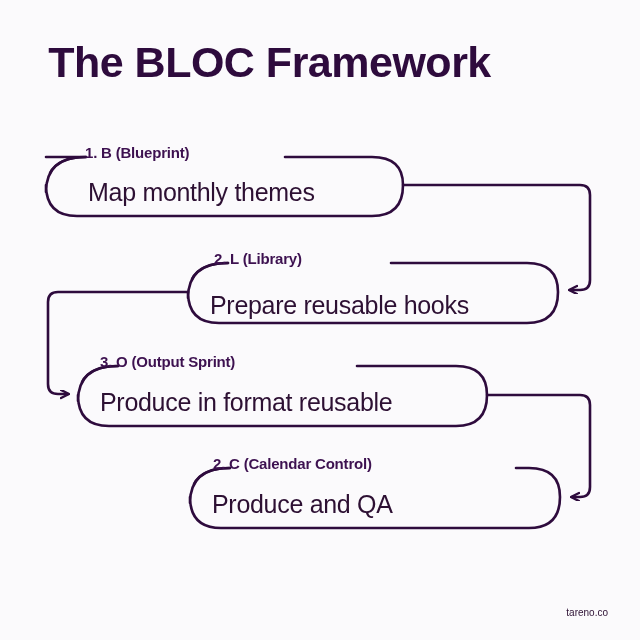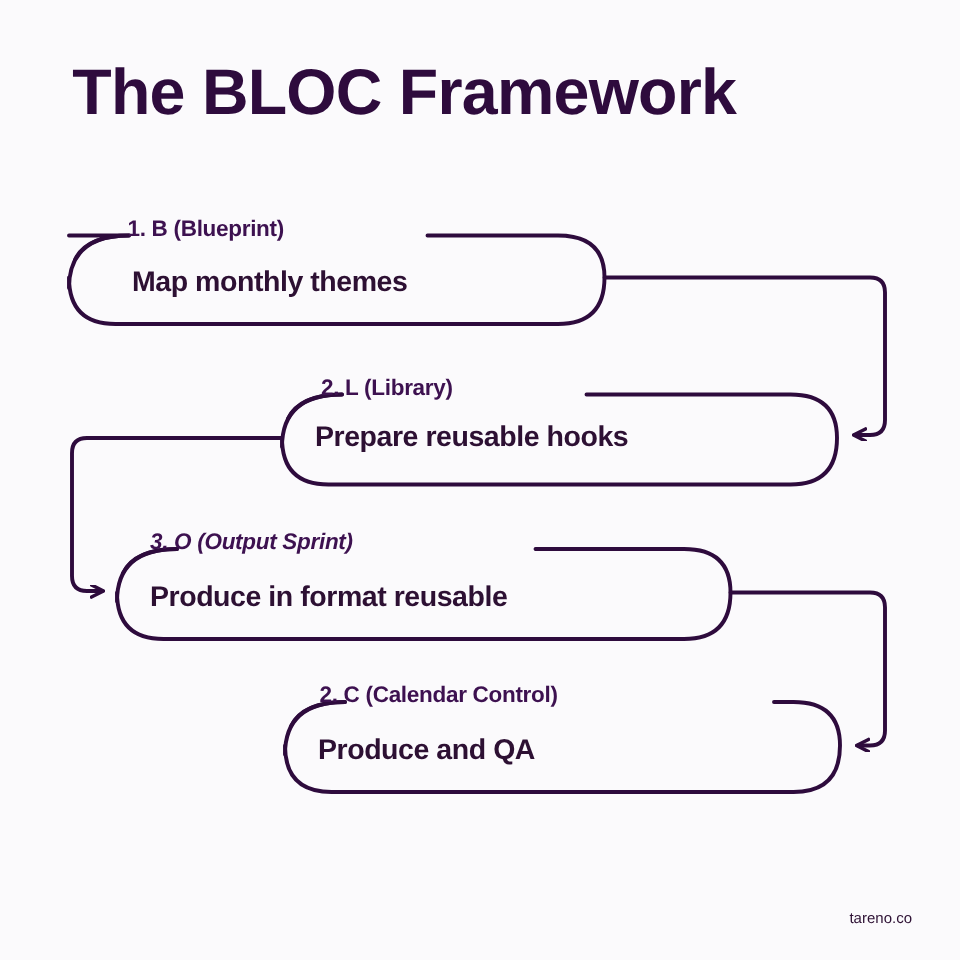--- a/index.html
+++ b/index.html
@@ -34,22 +34,22 @@
   .box-label {
     position: absolute;
     font-size: 15px;
     font-weight: bold;
     color: #3d1150;
     white-space: nowrap;
     letter-spacing: -0.2px;
   }
   .box-text {
     position: absolute;
-    font-size: 19px;
-    font-weight: bold;
+    font-size: 25px;
+    font-weight: normal;
     color: #2d1033;
     white-space: nowrap;
     letter-spacing: -0.3px;
   }
   .footer {
     position: absolute;
     right: 32px;
     bottom: 22px;
     font-size: 10px;
     color: #2d1033;
@@ -97,21 +97,21 @@
 
   <path d="M 487,395 L 580,395 Q 590,395 590,405 L 590,487 Q 590,497 580,497 L 572,497" fill="none" stroke="#2e0b3d" stroke-width="2.6" stroke-linecap="round" stroke-linejoin="round" marker-end="url(#arrowhead)"></path>
 </svg>
 
 <div class="title">The BLOC Framework</div>
 
 <div class="box-label" style="left:85px; top:144px;">1. B (Blueprint)</div>
 <div class="box-text" style="left:88px; top:178px;">Map monthly themes</div>
 
 <div class="box-label" style="left:214px; top:250px;text-align:right;">2. L (Library)</div>
-<div class="box-text" style="left:210px; top:281px;">Prepare reusable hooks</div>
+<div class="box-text" style="left:210px; top:291px;">Prepare reusable hooks</div>
 
-<div class="box-label" style="left:100px; top:353px;font-style:italic;">3. O (Output Sprint)</div>
+<div class="box-label" style="left:100px; top:353px;">3. O (Output Sprint)</div>
 <div class="box-text" style="left:100px; top:388px;">Produce in format reusable</div>
 
 <div class="box-label" style="left:213px; top:455px;">2. C (Calendar Control)</div>
 <div class="box-text" style="left:212px; top:490px;">Produce and QA</div>
 
 <div class="footer">tareno.co</div>
 
 </body></html>

